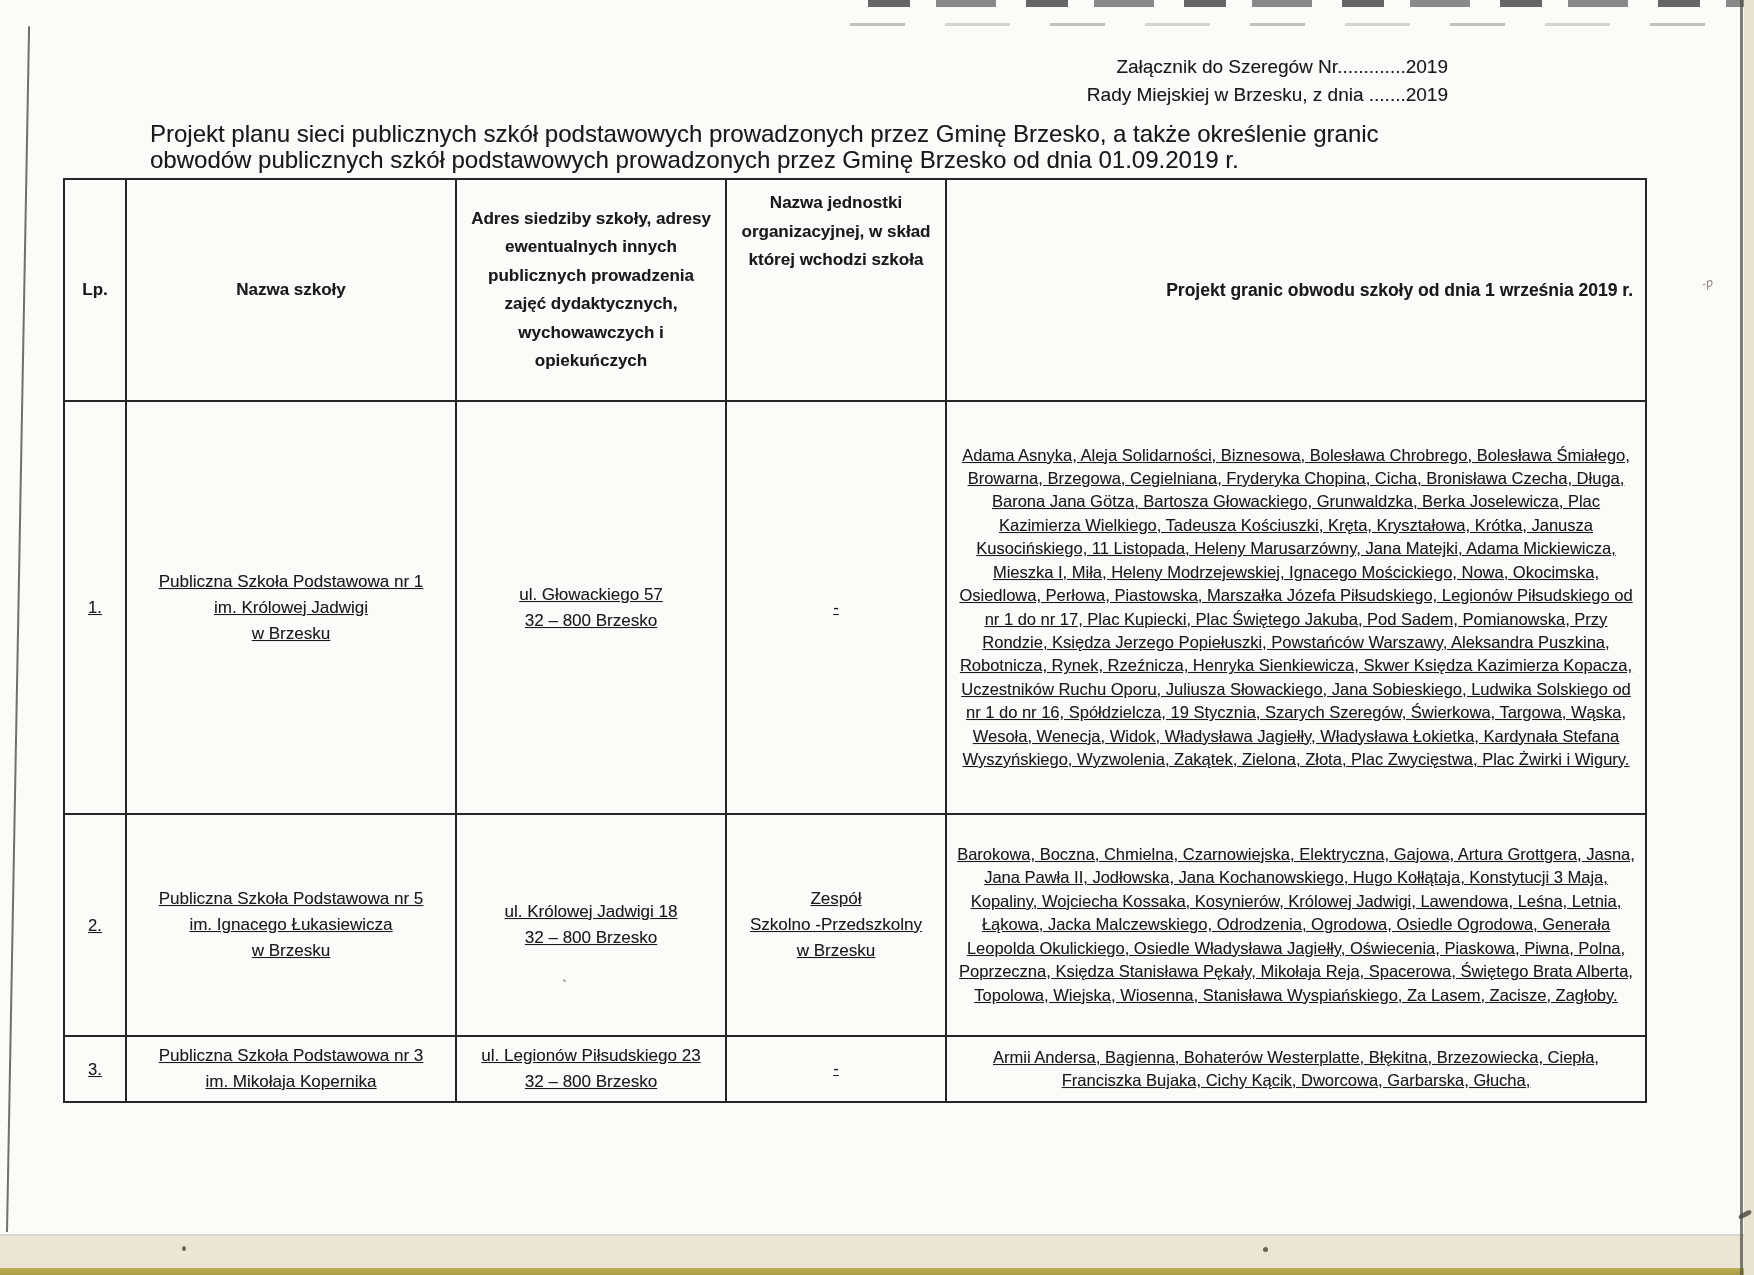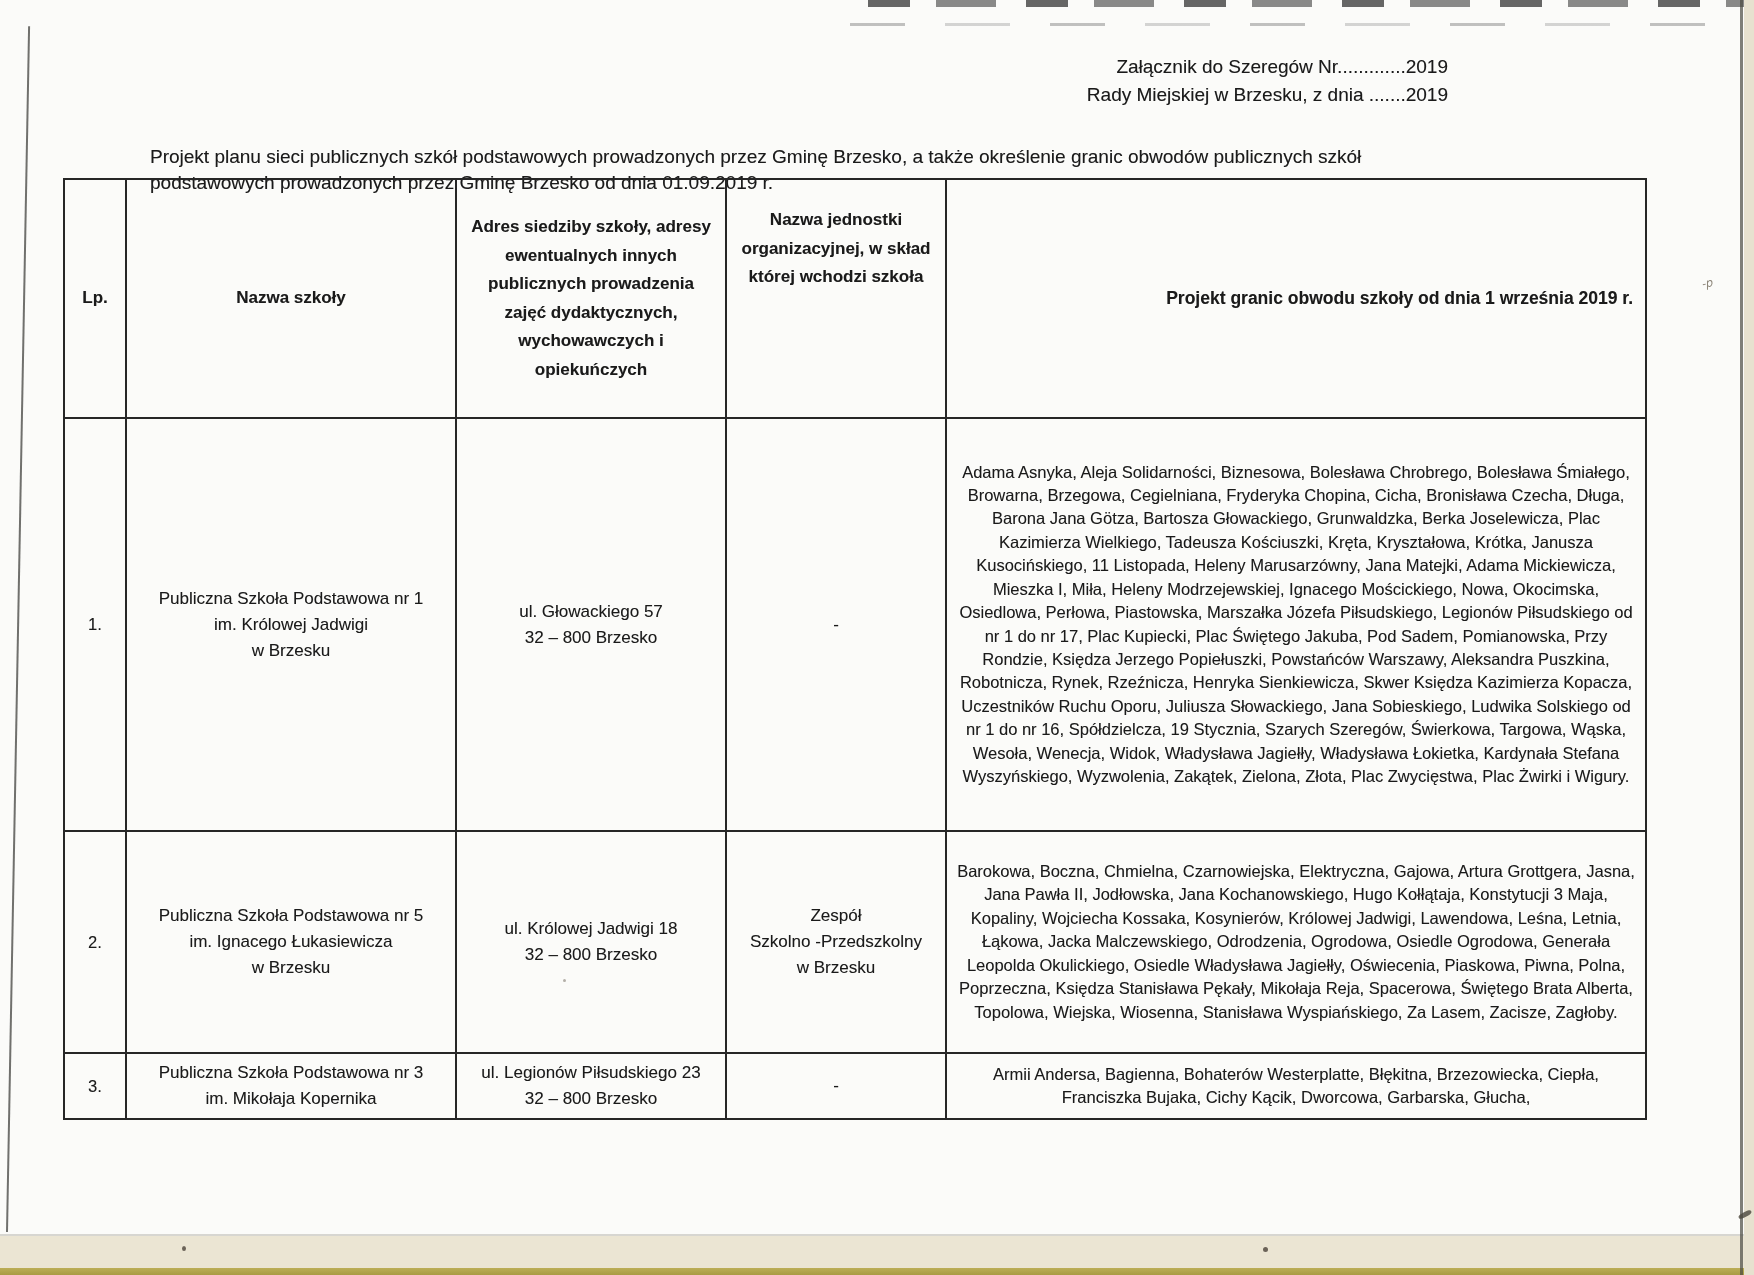--- a/index.html
+++ b/index.html
@@ -64,22 +64,22 @@
     opacity:.8;
   }
   
   .annotation {
     position: absolute; top: 53px; right: 306px;
     text-align: right;
     font-size: 19px; line-height: 28px;
     text-shadow: 0.2px 0.2px 0.4px rgba(25,25,25,.35);
   }
   .intro {
-    position: absolute; left: 150px; top: 144px; width: 1262px;
-    font-size: 19px; line-height: 25.5px;
+    position: absolute; left: 150px; top: 121px; width: 1262px;
+    font-size: 24px; line-height: 25.5px;
     text-shadow: 0.2px 0.2px 0.4px rgba(25,25,25,.35);
   }
   table.schools {
     position: absolute; left: 63px; top: 178px;
     width: 1582px;
     border-collapse: collapse;
     table-layout: fixed;
     text-shadow: 0.2px 0.2px 0.4px rgba(25,25,25,.3);
   }
   .schools th, .schools td {
@@ -88,22 +88,22 @@
     vertical-align: middle;
     overflow: hidden;
   }
   .schools th {
     font-weight: bold;
     font-size: 17px;
     line-height: 28.5px;
     padding: 4px 12px;
   }
   .schools th.h-district { font-size: 17.5px; text-align: right; }
-  .schools th.h-unit { vertical-align: top; padding-top: 26px; margin-top: 47px; }
-  .schools td { font-size: 16.5px; }
+  .schools th.h-unit { vertical-align: top; padding-top: 9px; margin-top: 47px; }
+  .schools td { font-size: 16.5px; text-decoration: underline; }
   .lp-cell   { font-size: 17px; }
   .name-cell div, .addr-cell div, .unit-cell div { line-height: 26px; font-size: 17px; }
   .district-cell {
     padding: 3px 8px;
     line-height: 23.4px;
     font-size: 16.5px;
   }
   tr.r-head  th { height: 207px; }
   tr.r1 td { height: 405px; }
   tr.r2 td { height: 214px; margin-top: 43px; }

